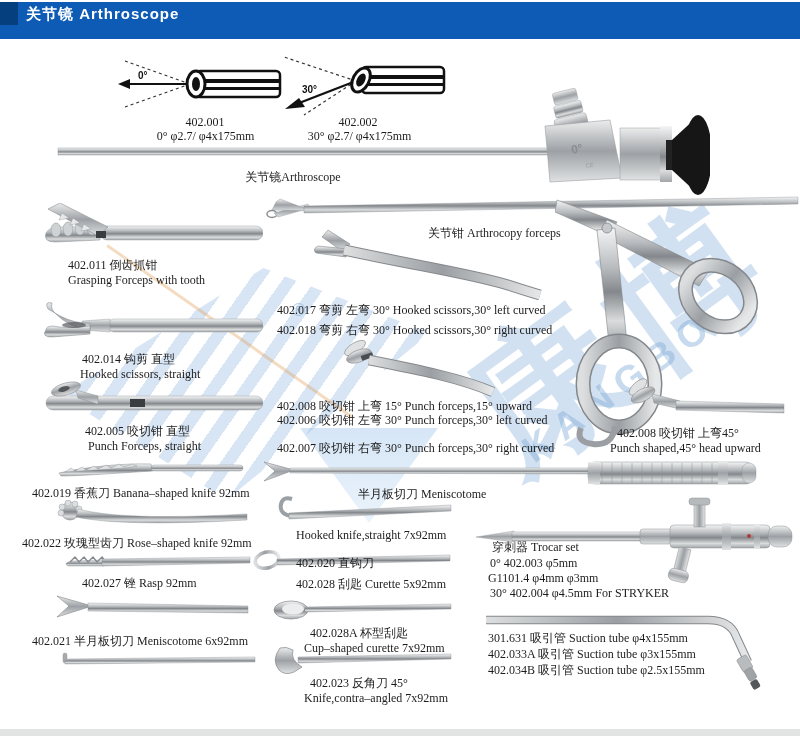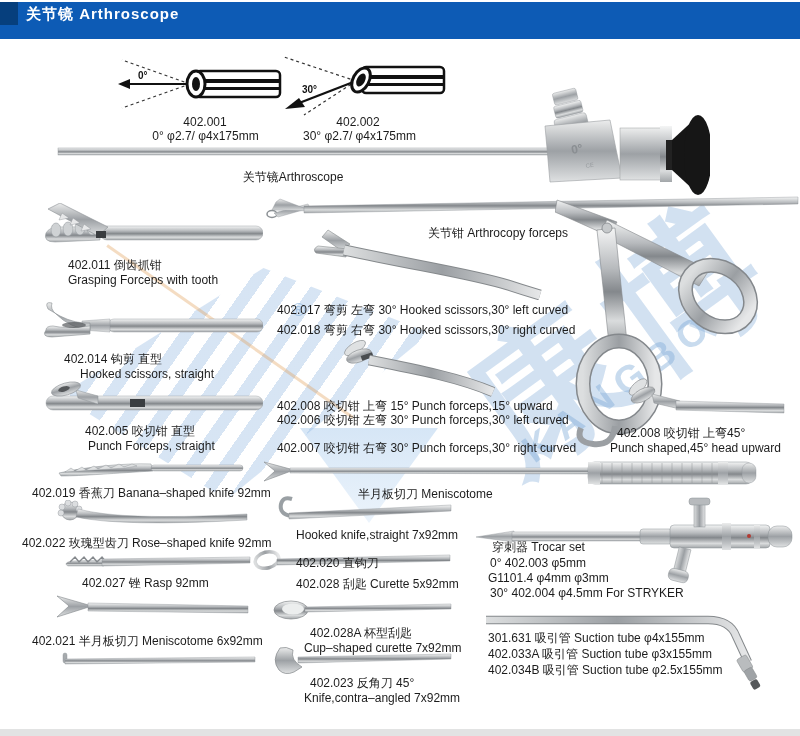--- a/index.html
+++ b/index.html
@@ -4,21 +4,21 @@
 <style>
   html,body{margin:0;padding:0;background:#fff;}
   #page{position:relative;width:800px;height:736px;background:#ffffff;overflow:hidden;
         font-family:"Liberation Sans",sans-serif;color:#1c1c1c;}
   
   #header{position:absolute;left:0;top:2px;width:800px;height:37px;background:#0d5bb5;}
   #header .accent{position:absolute;left:0;top:0;width:18px;height:23px;background:#063f7d;}
   #header .title{position:absolute;left:26px;top:0;height:23px;line-height:23px;
                  color:#fff;font-size:15px;font-weight:bold;letter-spacing:1px;white-space:nowrap;}
   
-  .lbl{position:absolute;font-size:12px;line-height:15px;color:#1c1c1c;white-space:nowrap;z-index:3;}
+  .lbl{position:absolute;font-size:12px;line-height:15px;color:#1c1c1c;white-space:nowrap;z-index:3;font-family:Liberation Serif, serif;}
   .lbl.c{text-align:center;}
   .art{position:absolute;z-index:2;}
   
   #watermark{position:absolute;left:0;top:0;width:800px;height:736px;z-index:1;pointer-events:none;}
   .wm-stripes{position:absolute;left:60px;top:268px;width:370px;height:232px;
       background:repeating-linear-gradient(125deg, rgba(110,160,215,.50) 0 12px, rgba(255,255,255,0) 12px 27px);
       clip-path:polygon(0% 55%, 55% 0%, 100% 28%, 45% 100%);opacity:.55;}
   .wm-v{position:absolute;left:300px;top:428px;width:138px;height:95px;
       background:linear-gradient(180deg, rgba(140,185,230,.55), rgba(170,205,240,.35));
       clip-path:polygon(0 0,100% 0,50% 100%);opacity:.65;}
@@ -138,21 +138,21 @@
   <div class="lbl" style="left:68px;top:258px">402.011 倒齿抓钳</div>
   <div class="lbl" style="left:68px;top:273px">Grasping Forceps with tooth</div>
 
   <svg class="art" style="left:38px;top:300px" width="225" height="48" viewBox="0 0 225 48">
     <rect x="70" y="19" width="155" height="13" rx="6" fill="url(#metalV)" stroke="#8b9094" stroke-width="0.4"></rect>
     <polygon points="44,21 72,19 72,32 44,30" fill="url(#metalV2)" stroke="#8b9094" stroke-width="0.4"></polygon>
     <path d="M14,3 Q6,1 10,9 L22,16 Q38,24 52,23 L52,30 Q32,28 18,14 Q12,9 14,3 Z" fill="url(#metalV2)" stroke="#8b9094" stroke-width="0.6"></path>
     <path d="M8,30 Q3,37 14,37 L52,34 L52,26 Q28,29 15,26 Q8,26 8,30 Z" fill="url(#metalV)" stroke="#8b9094" stroke-width="0.6"></path>
     <ellipse cx="36" cy="25" rx="12" ry="3" fill="#4a4d50" opacity="0.65"></ellipse>
   </svg>
-  <div class="lbl" style="left:64px;top:352px">402.014 钩剪 直型</div>
+  <div class="lbl" style="left:82px;top:352px">402.014 钩剪 直型</div>
   <div class="lbl" style="left:80px;top:367px">Hooked scissors, straight</div>
 
   <svg class="art" style="left:38px;top:380px" width="225" height="42" viewBox="0 0 225 42">
     <rect x="8" y="16" width="217" height="14" rx="7" fill="url(#metalV)" stroke="#8b9094" stroke-width="0.4"></rect>
     <rect x="92" y="19" width="15" height="8" fill="#3a3d40"></rect>
     <polygon points="38,10 60,16 60,24 40,18" fill="url(#metalV2)" stroke="#8b9094" stroke-width="0.5"></polygon>
     <ellipse cx="28" cy="9" rx="15" ry="6" fill="url(#metalV2)" stroke="#8b9094" stroke-width="0.6" transform="rotate(-16 28 9)"></ellipse>
     <ellipse cx="26" cy="9" rx="6" ry="2.5" fill="#55585b" transform="rotate(-16 26 9)"></ellipse>
   </svg>
   <div class="lbl" style="left:85px;top:424px">402.005 咬切钳 直型</div>

